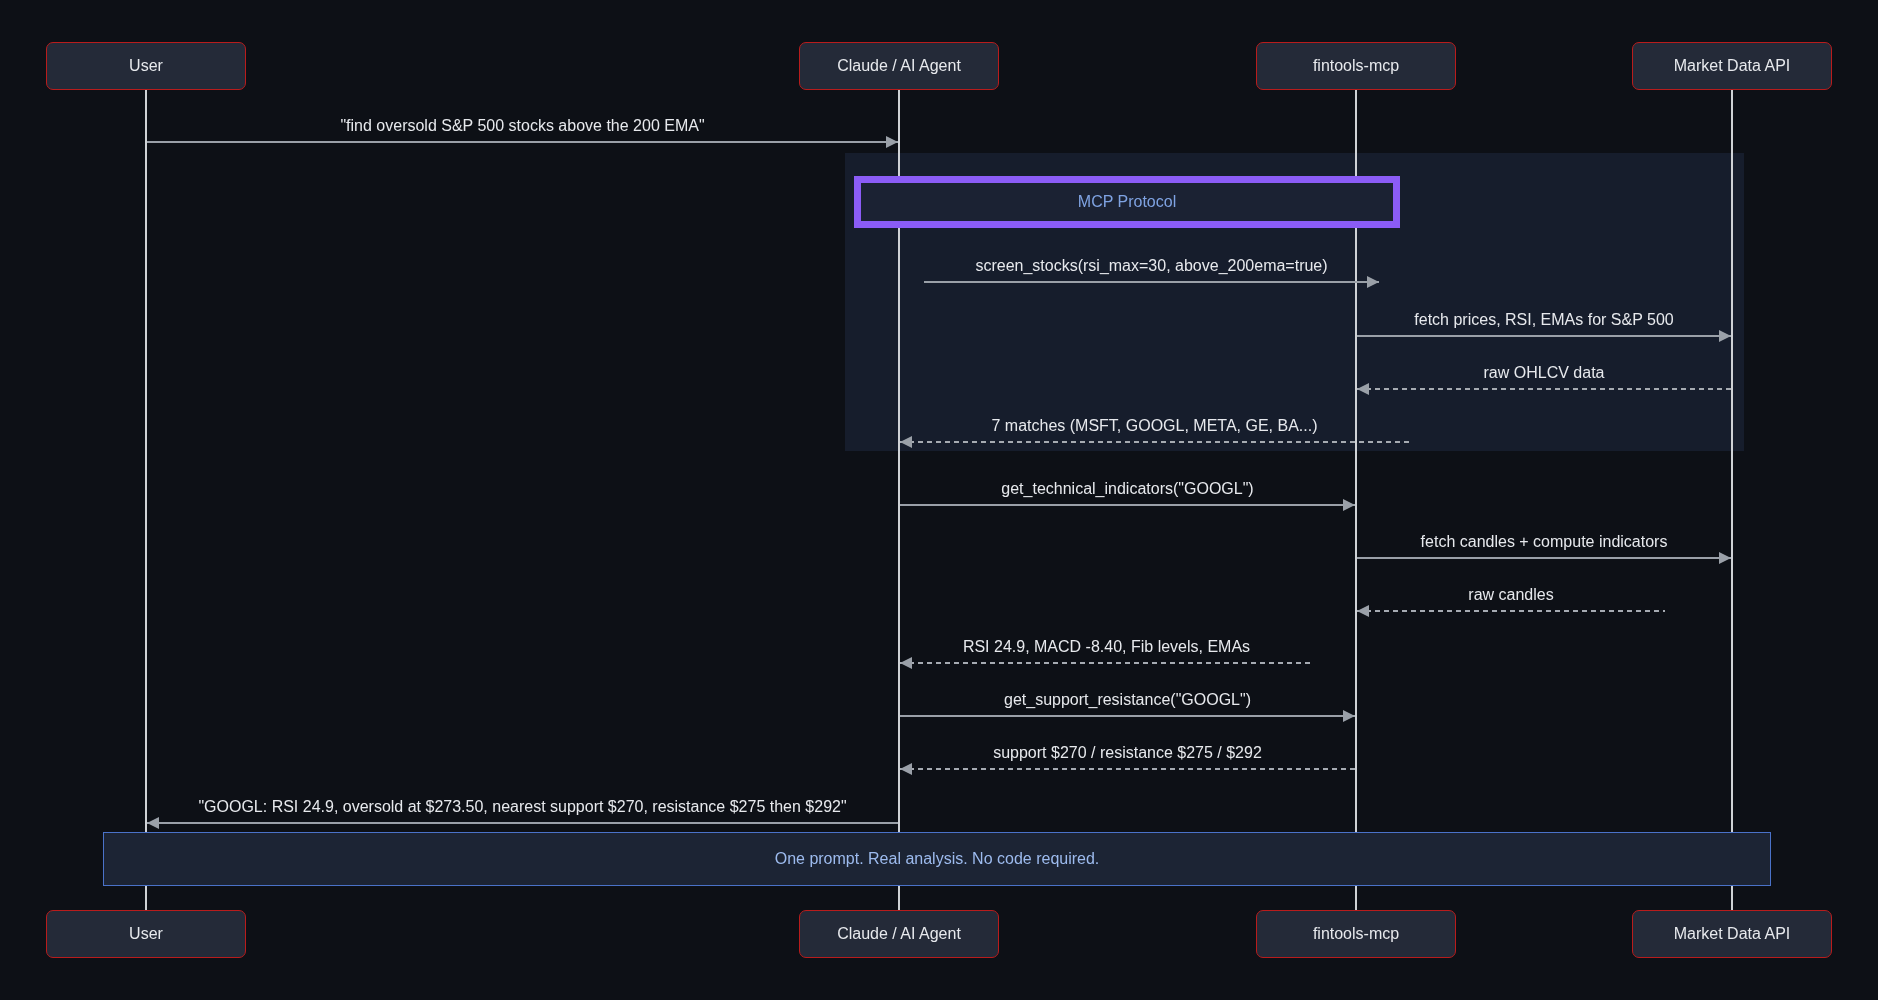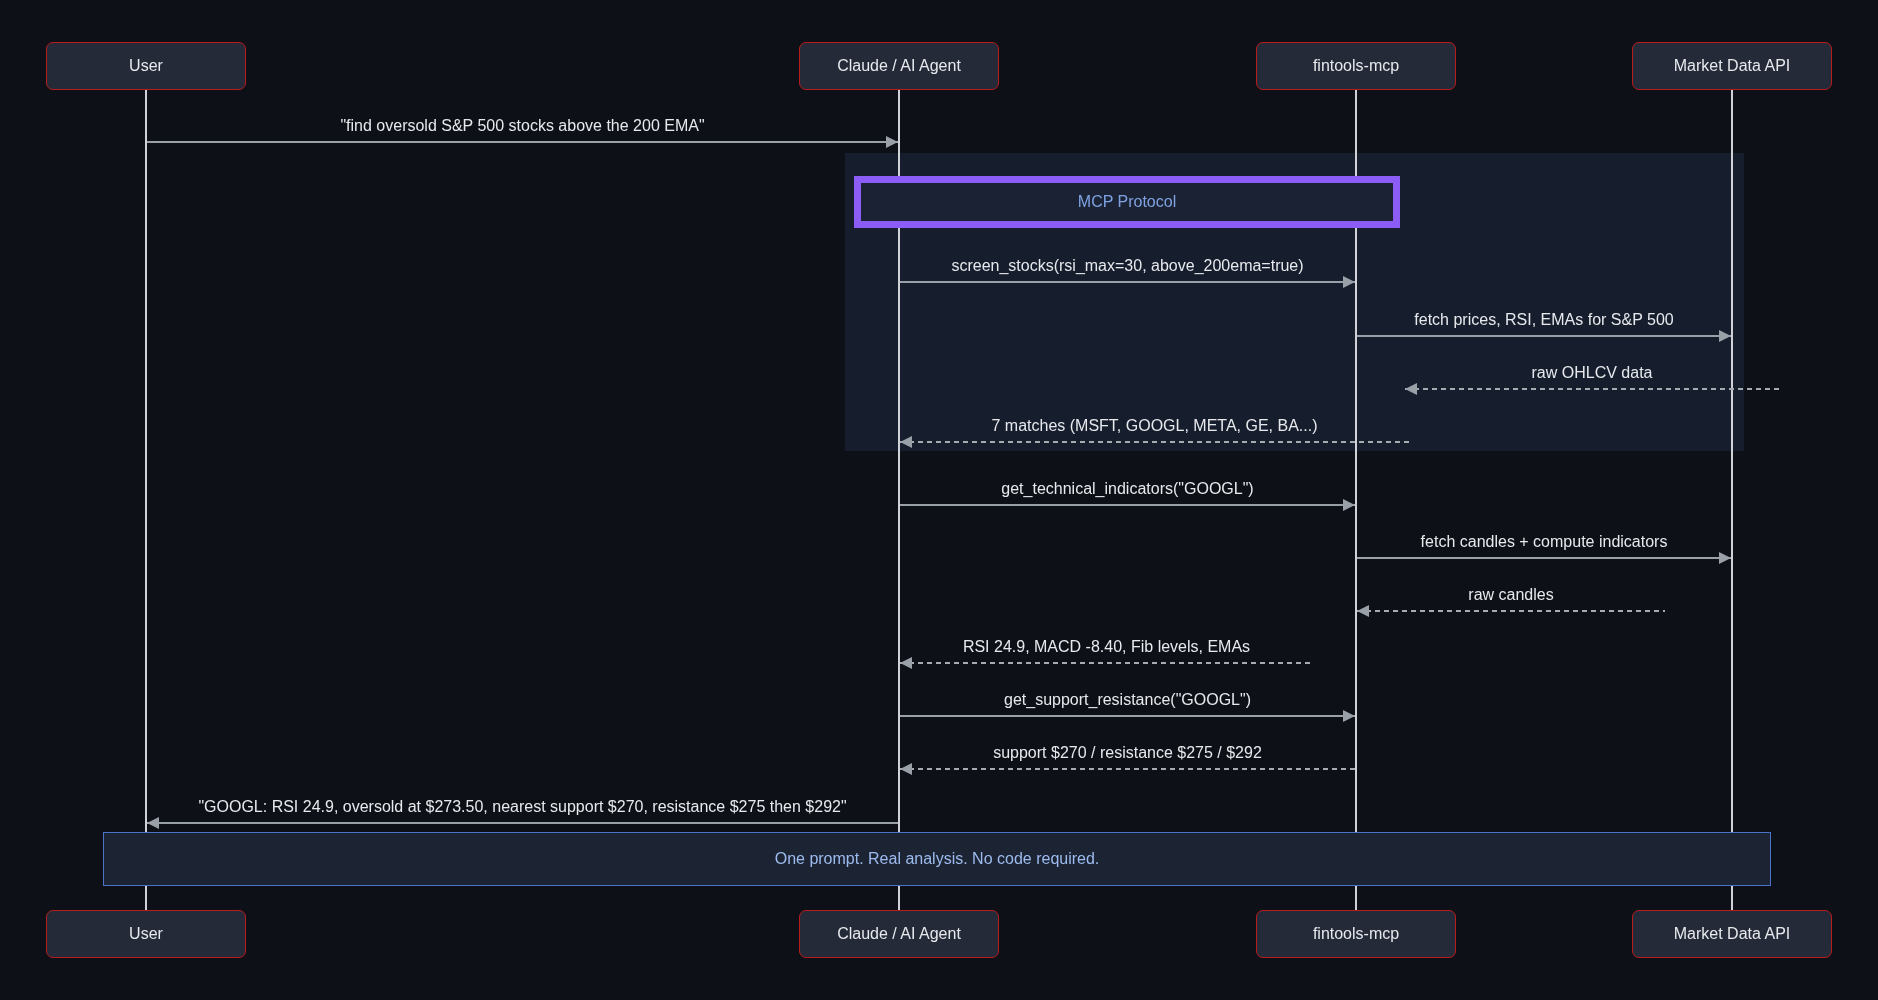--- a/index.html
+++ b/index.html
@@ -155,35 +155,35 @@
     <span>MCP Protocol</span>
   </div>
 
   <div class="msg" style="left:147px; top:115px; width:751px;">
     <div class="msg-text">"find oversold S&amp;P 500 stocks above the 200 EMA"</div>
     <div class="msg-line solid">
         <span class="ah right"></span>
       </div>
   </div>
 
-  <div class="msg" style="left:900px; top:255px; width:455px;">
+  <div class="msg" style="left:900px; top:255px; width:455px;padding-left:24px;">
     <div class="msg-text">screen_stocks(rsi_max=30, above_200ema=true)</div>
     <div class="msg-line solid">
         <span class="ah right"></span>
       </div>
   </div>
 
   <div class="msg" style="left:1357px; top:309px; width:374px;">
     <div class="msg-text">fetch prices, RSI, EMAs for S&amp;P 500</div>
     <div class="msg-line solid">
         <span class="ah right"></span>
       </div>
   </div>
 
-  <div class="msg" style="left:1357px; top:362px; width:374px;margin-left:48px;">
+  <div class="msg" style="left:1357px; top:362px; width:374px;">
     <div class="msg-text">raw OHLCV data</div>
     <div class="msg-line dashed">
         <span class="ah left"></span>
       </div>
   </div>
 
   <div class="msg" style="left:900px; top:415px; width:509px;">
     <div class="msg-text">7 matches (MSFT, GOOGL, META, GE, BA...)</div>
     <div class="msg-line dashed">
         <span class="ah left"></span>

